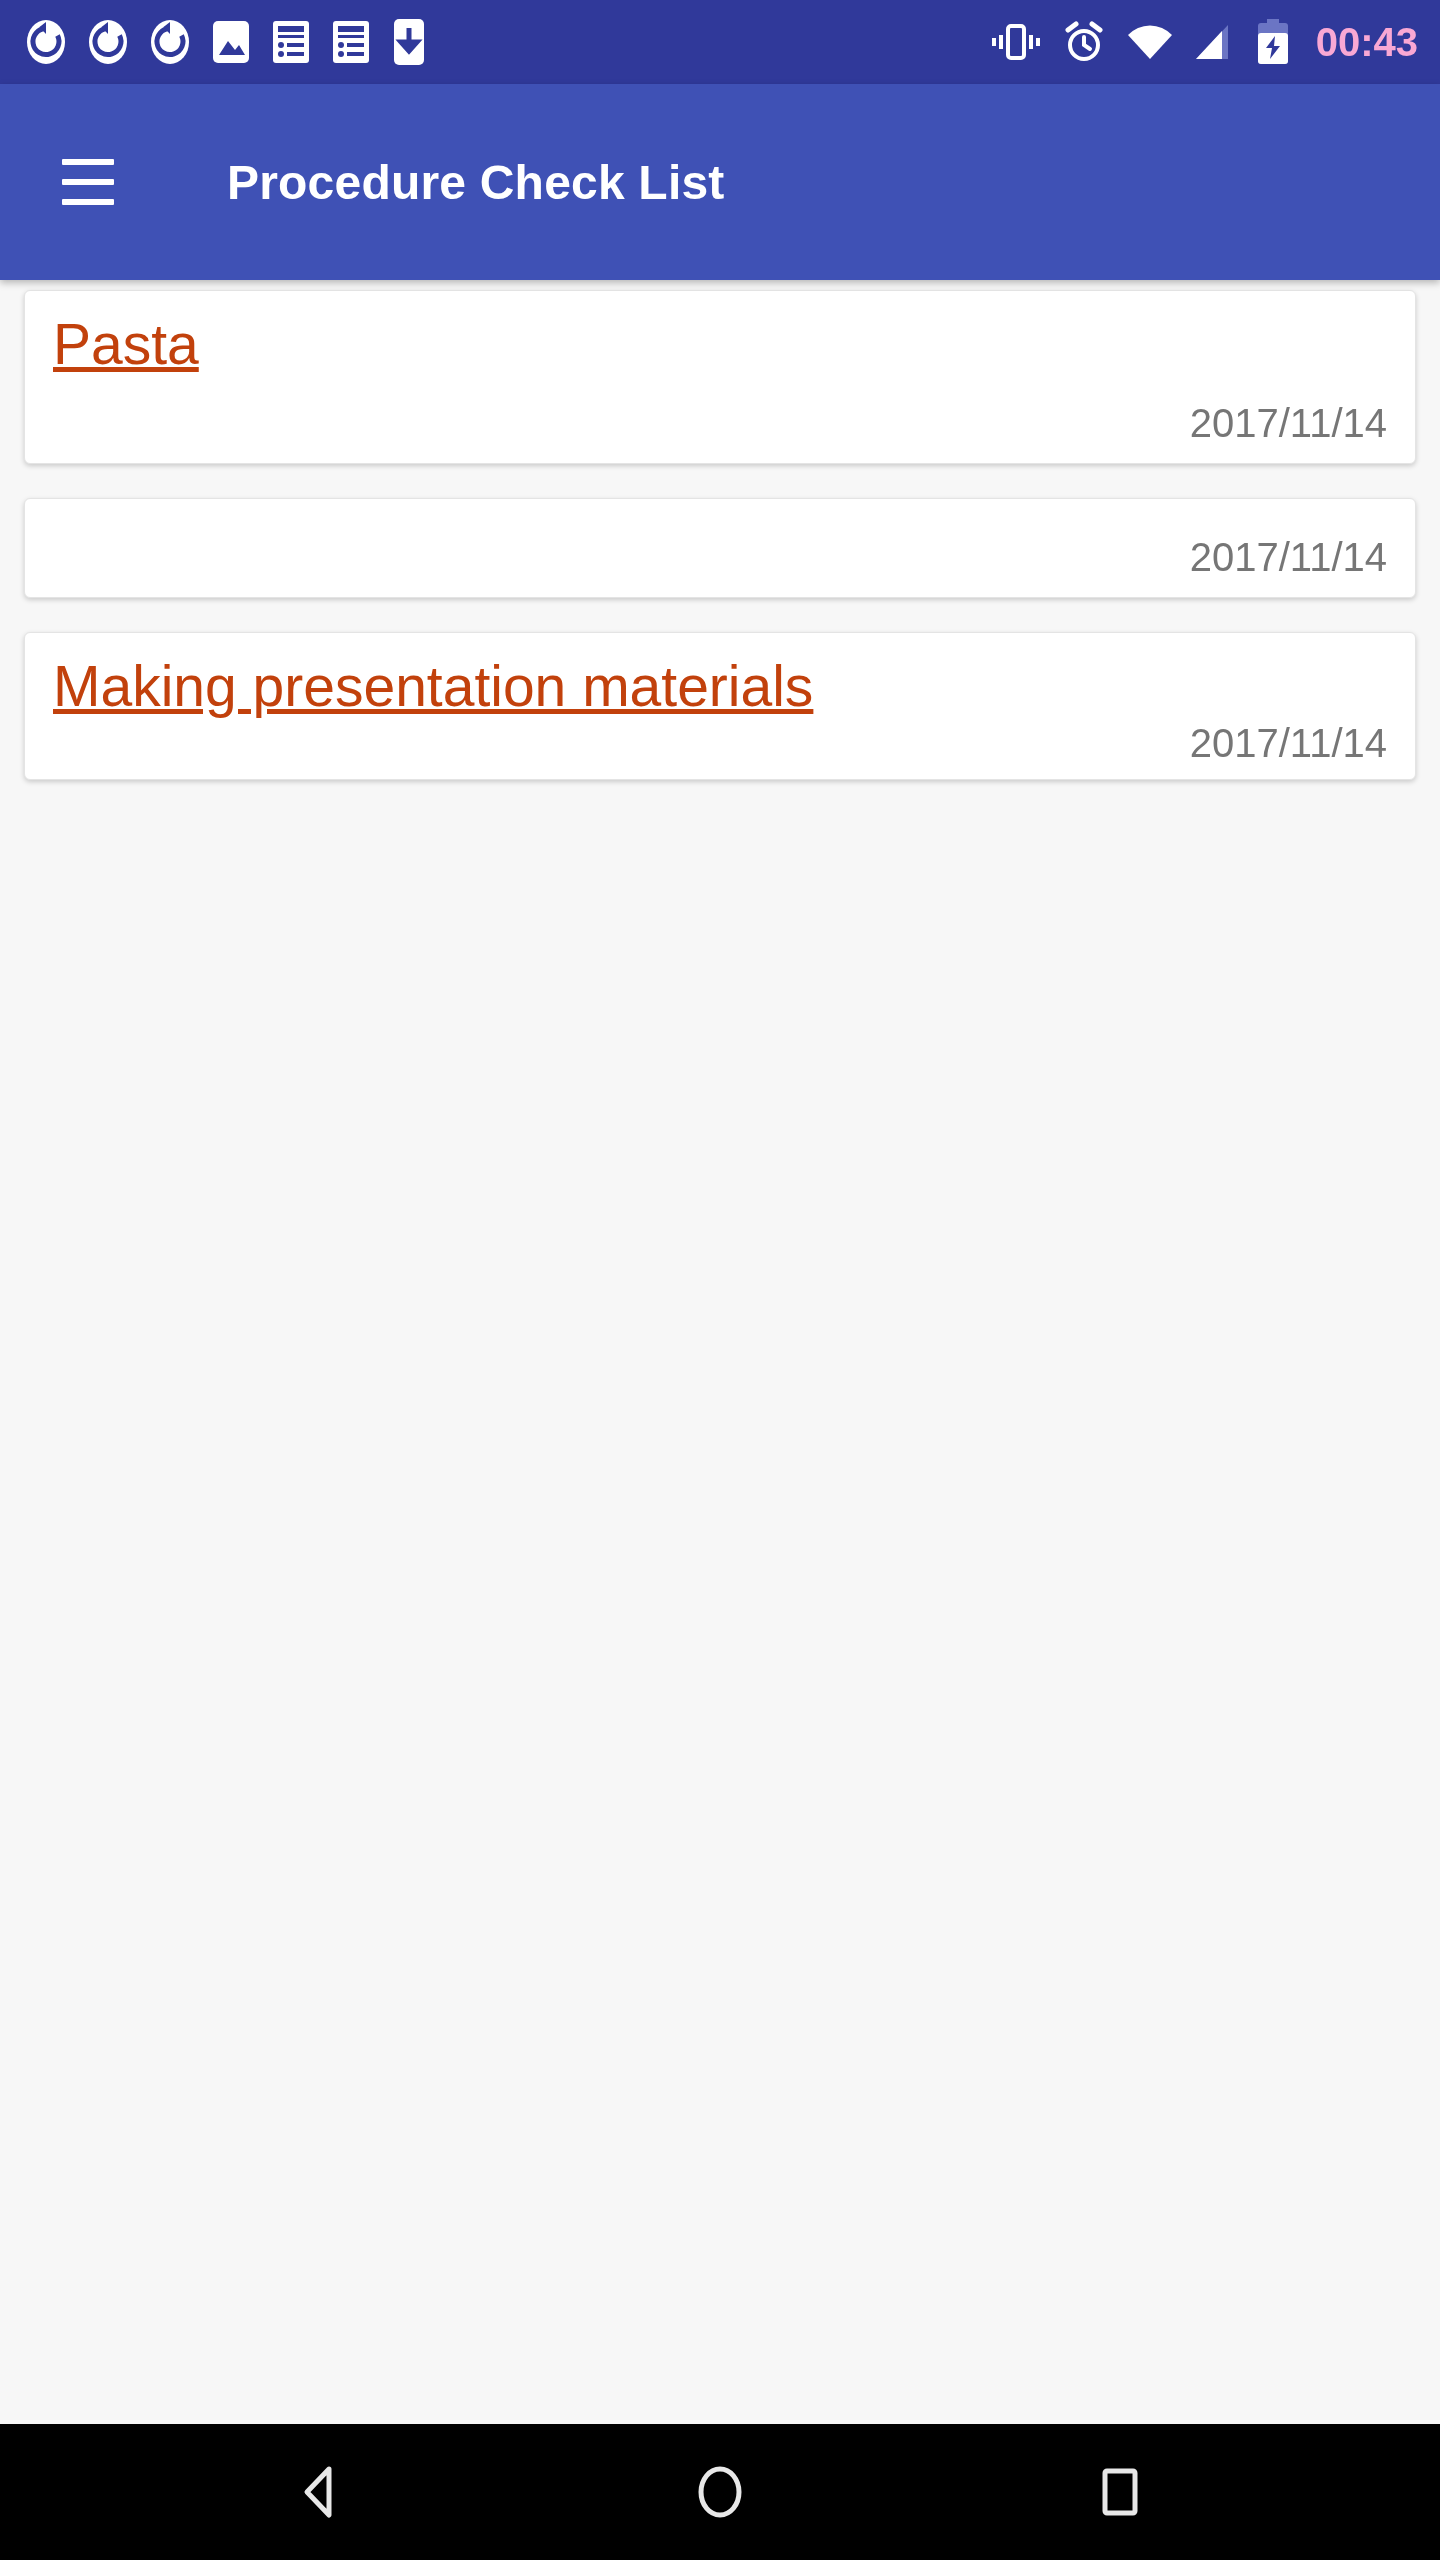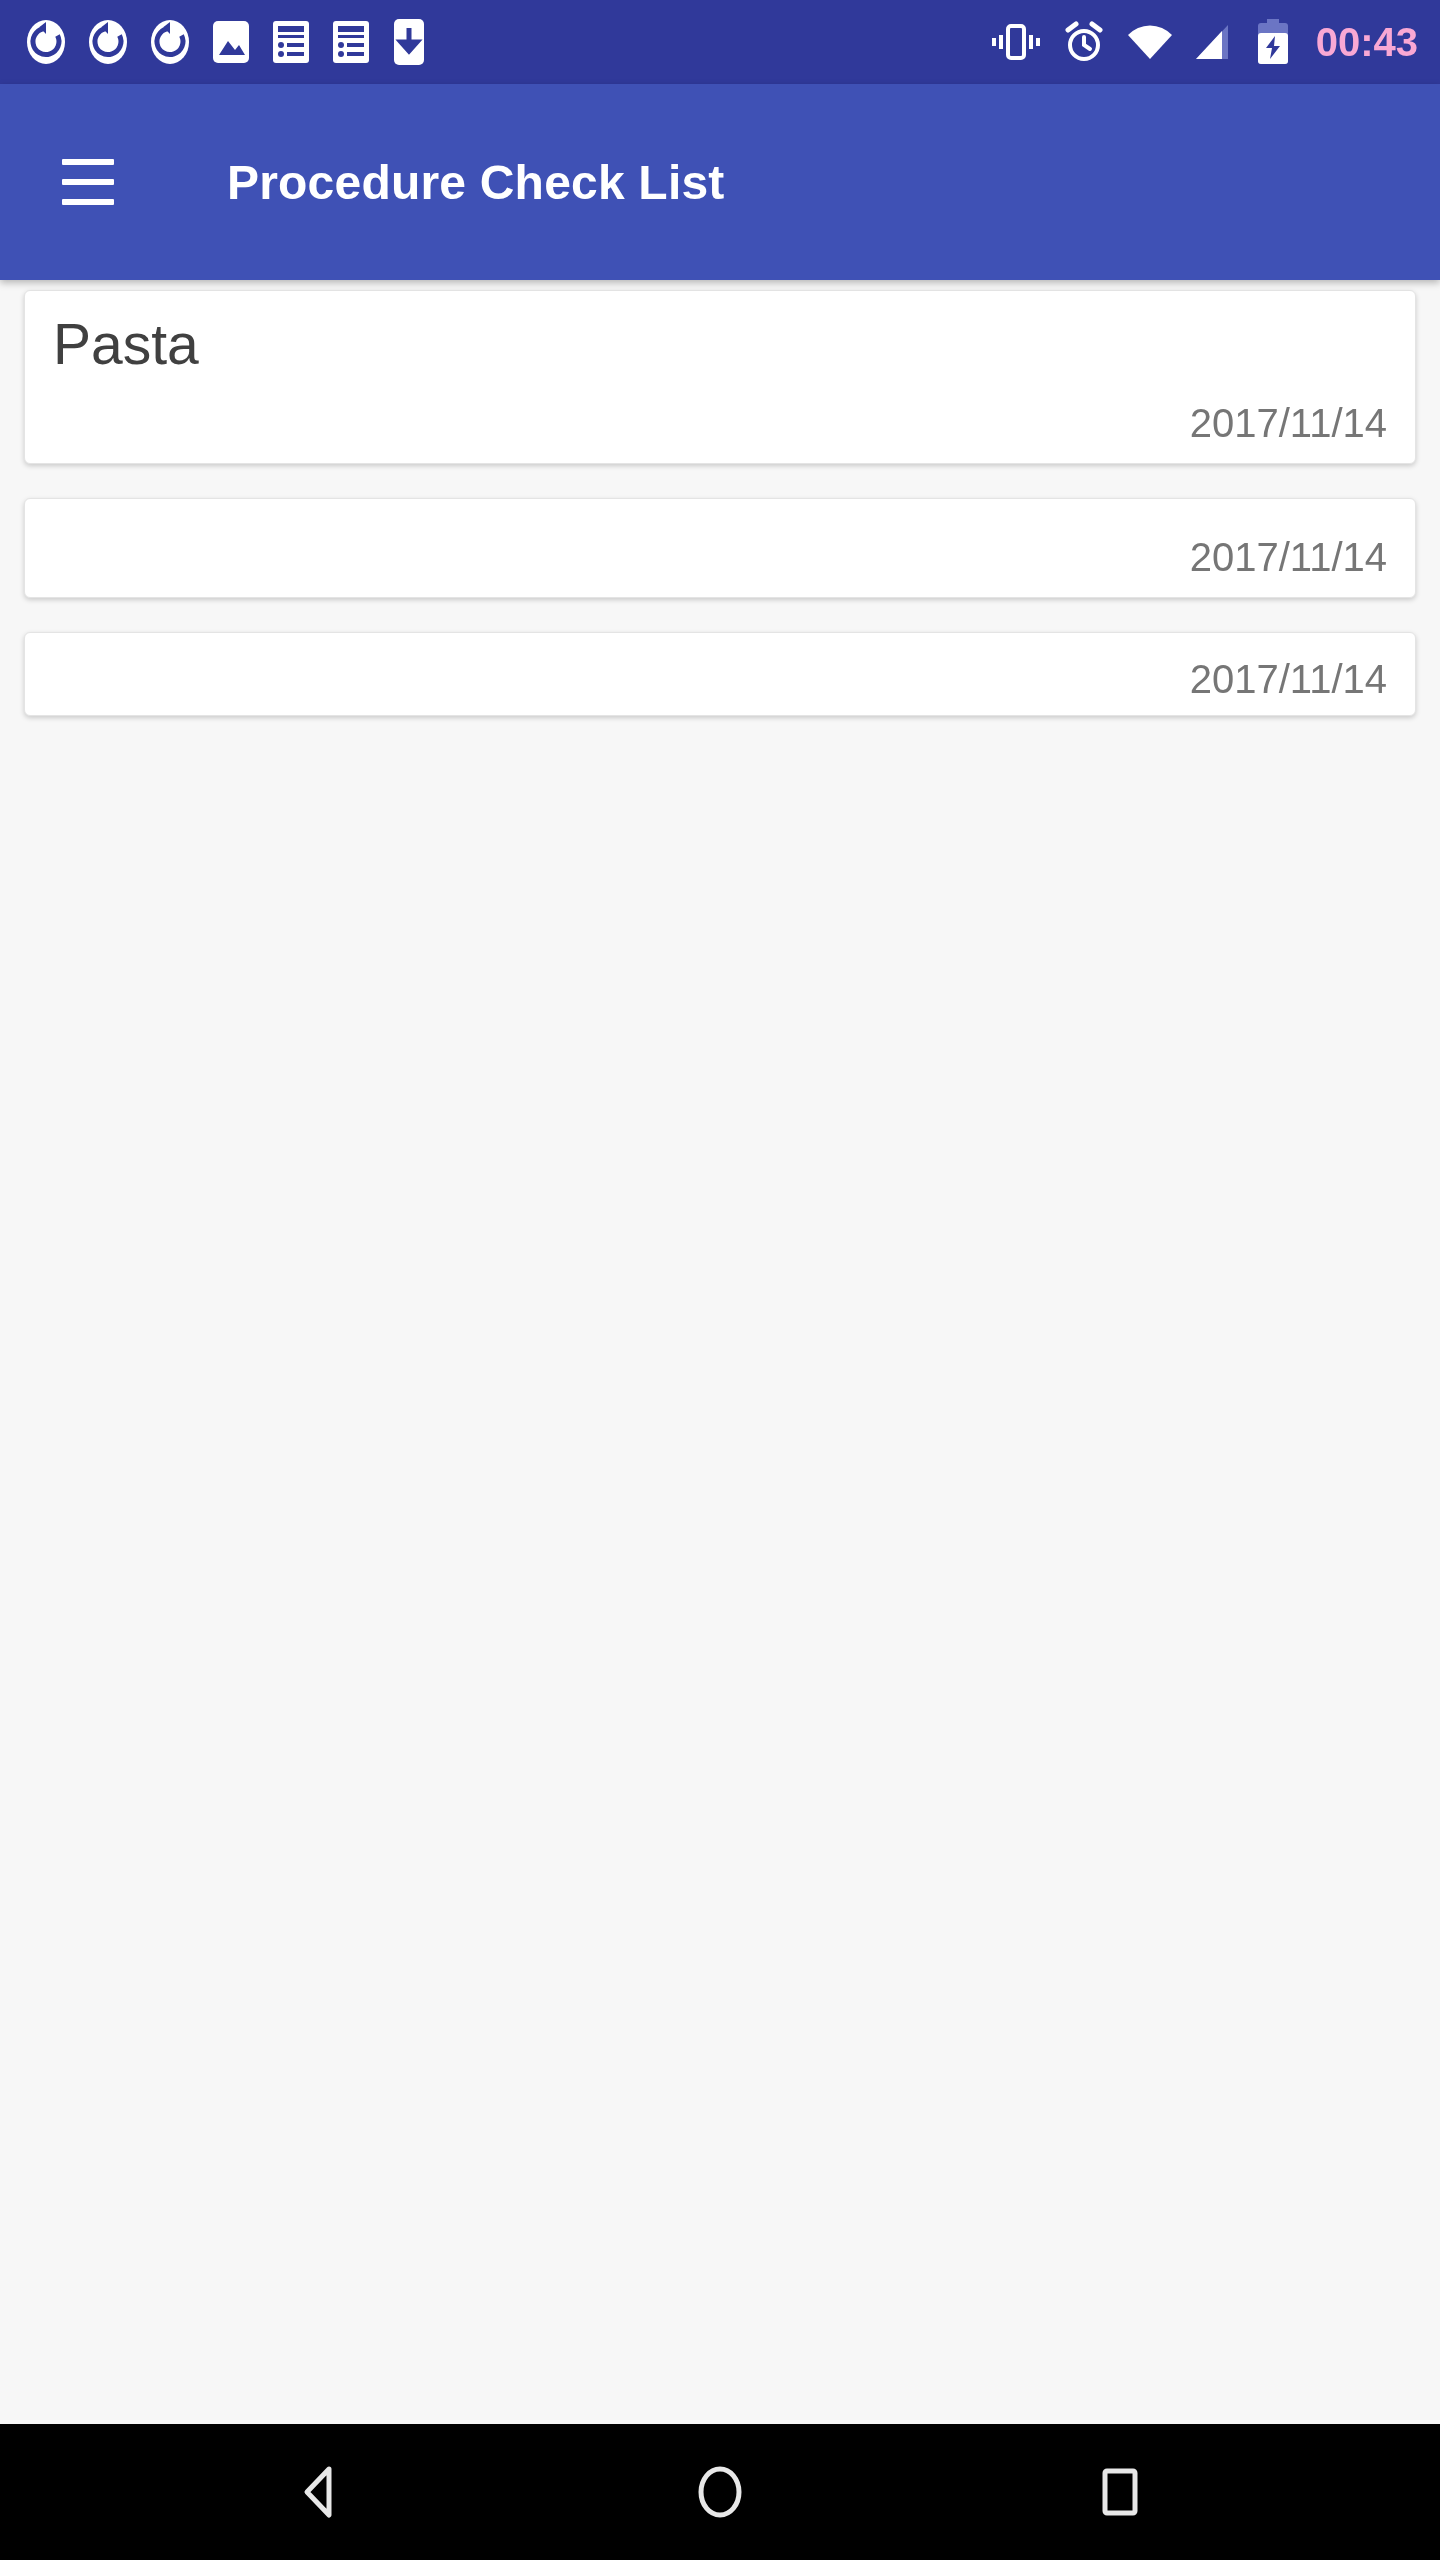--- a/index.html
+++ b/index.html
@@ -67,23 +67,24 @@
     background:#ffffff;
     border-radius:6px;
     border:1px solid #e4e4e4;
     box-shadow:0 2px 5px rgba(0,0,0,0.18);
     margin-bottom:34px;
     padding:22px 28px 18px 28px;
     display:flex; flex-direction:column;
     cursor:pointer;
   }
   .card-title {
-    font-size:57px; color:#404040;
+    font-size:57px; color:#c2410c;
     line-height:1.12; font-weight:normal;
     white-space:nowrap;
+    text-decoration:underline;
   }
   .card-date {
     font-size:40px; color:#767676;
     align-self:flex-end;
     margin-top:14px;
     line-height:1.1;
   }
   .card.tall .card-title { margin-bottom:10px; }
   .card.compact { padding-bottom:14px; }
   .card.compact .card-date { margin-top:2px; }
@@ -208,20 +209,21 @@
     <div class="card tall">
       <div class="card-title">Pasta</div>
       <div class="card-date">2017/11/14</div>
     </div>
 
     <div class="card tall">
       <div class="card-date">2017/11/14</div>
     </div>
 
     <div class="card compact">
+      <div class="card-title">Making presentation materials</div>
       <div class="card-date">2017/11/14</div>
     </div>
 
   </div>
 
   <div id="nav-bar">
     <div class="nav-btn">
       <svg width="62" height="62" viewBox="0 0 62 62">
         <path d="M40 8 L18 31 L40 54 Z" fill="none" stroke="#e8e8e8" stroke-width="5" stroke-linejoin="round"></path>
       </svg>

